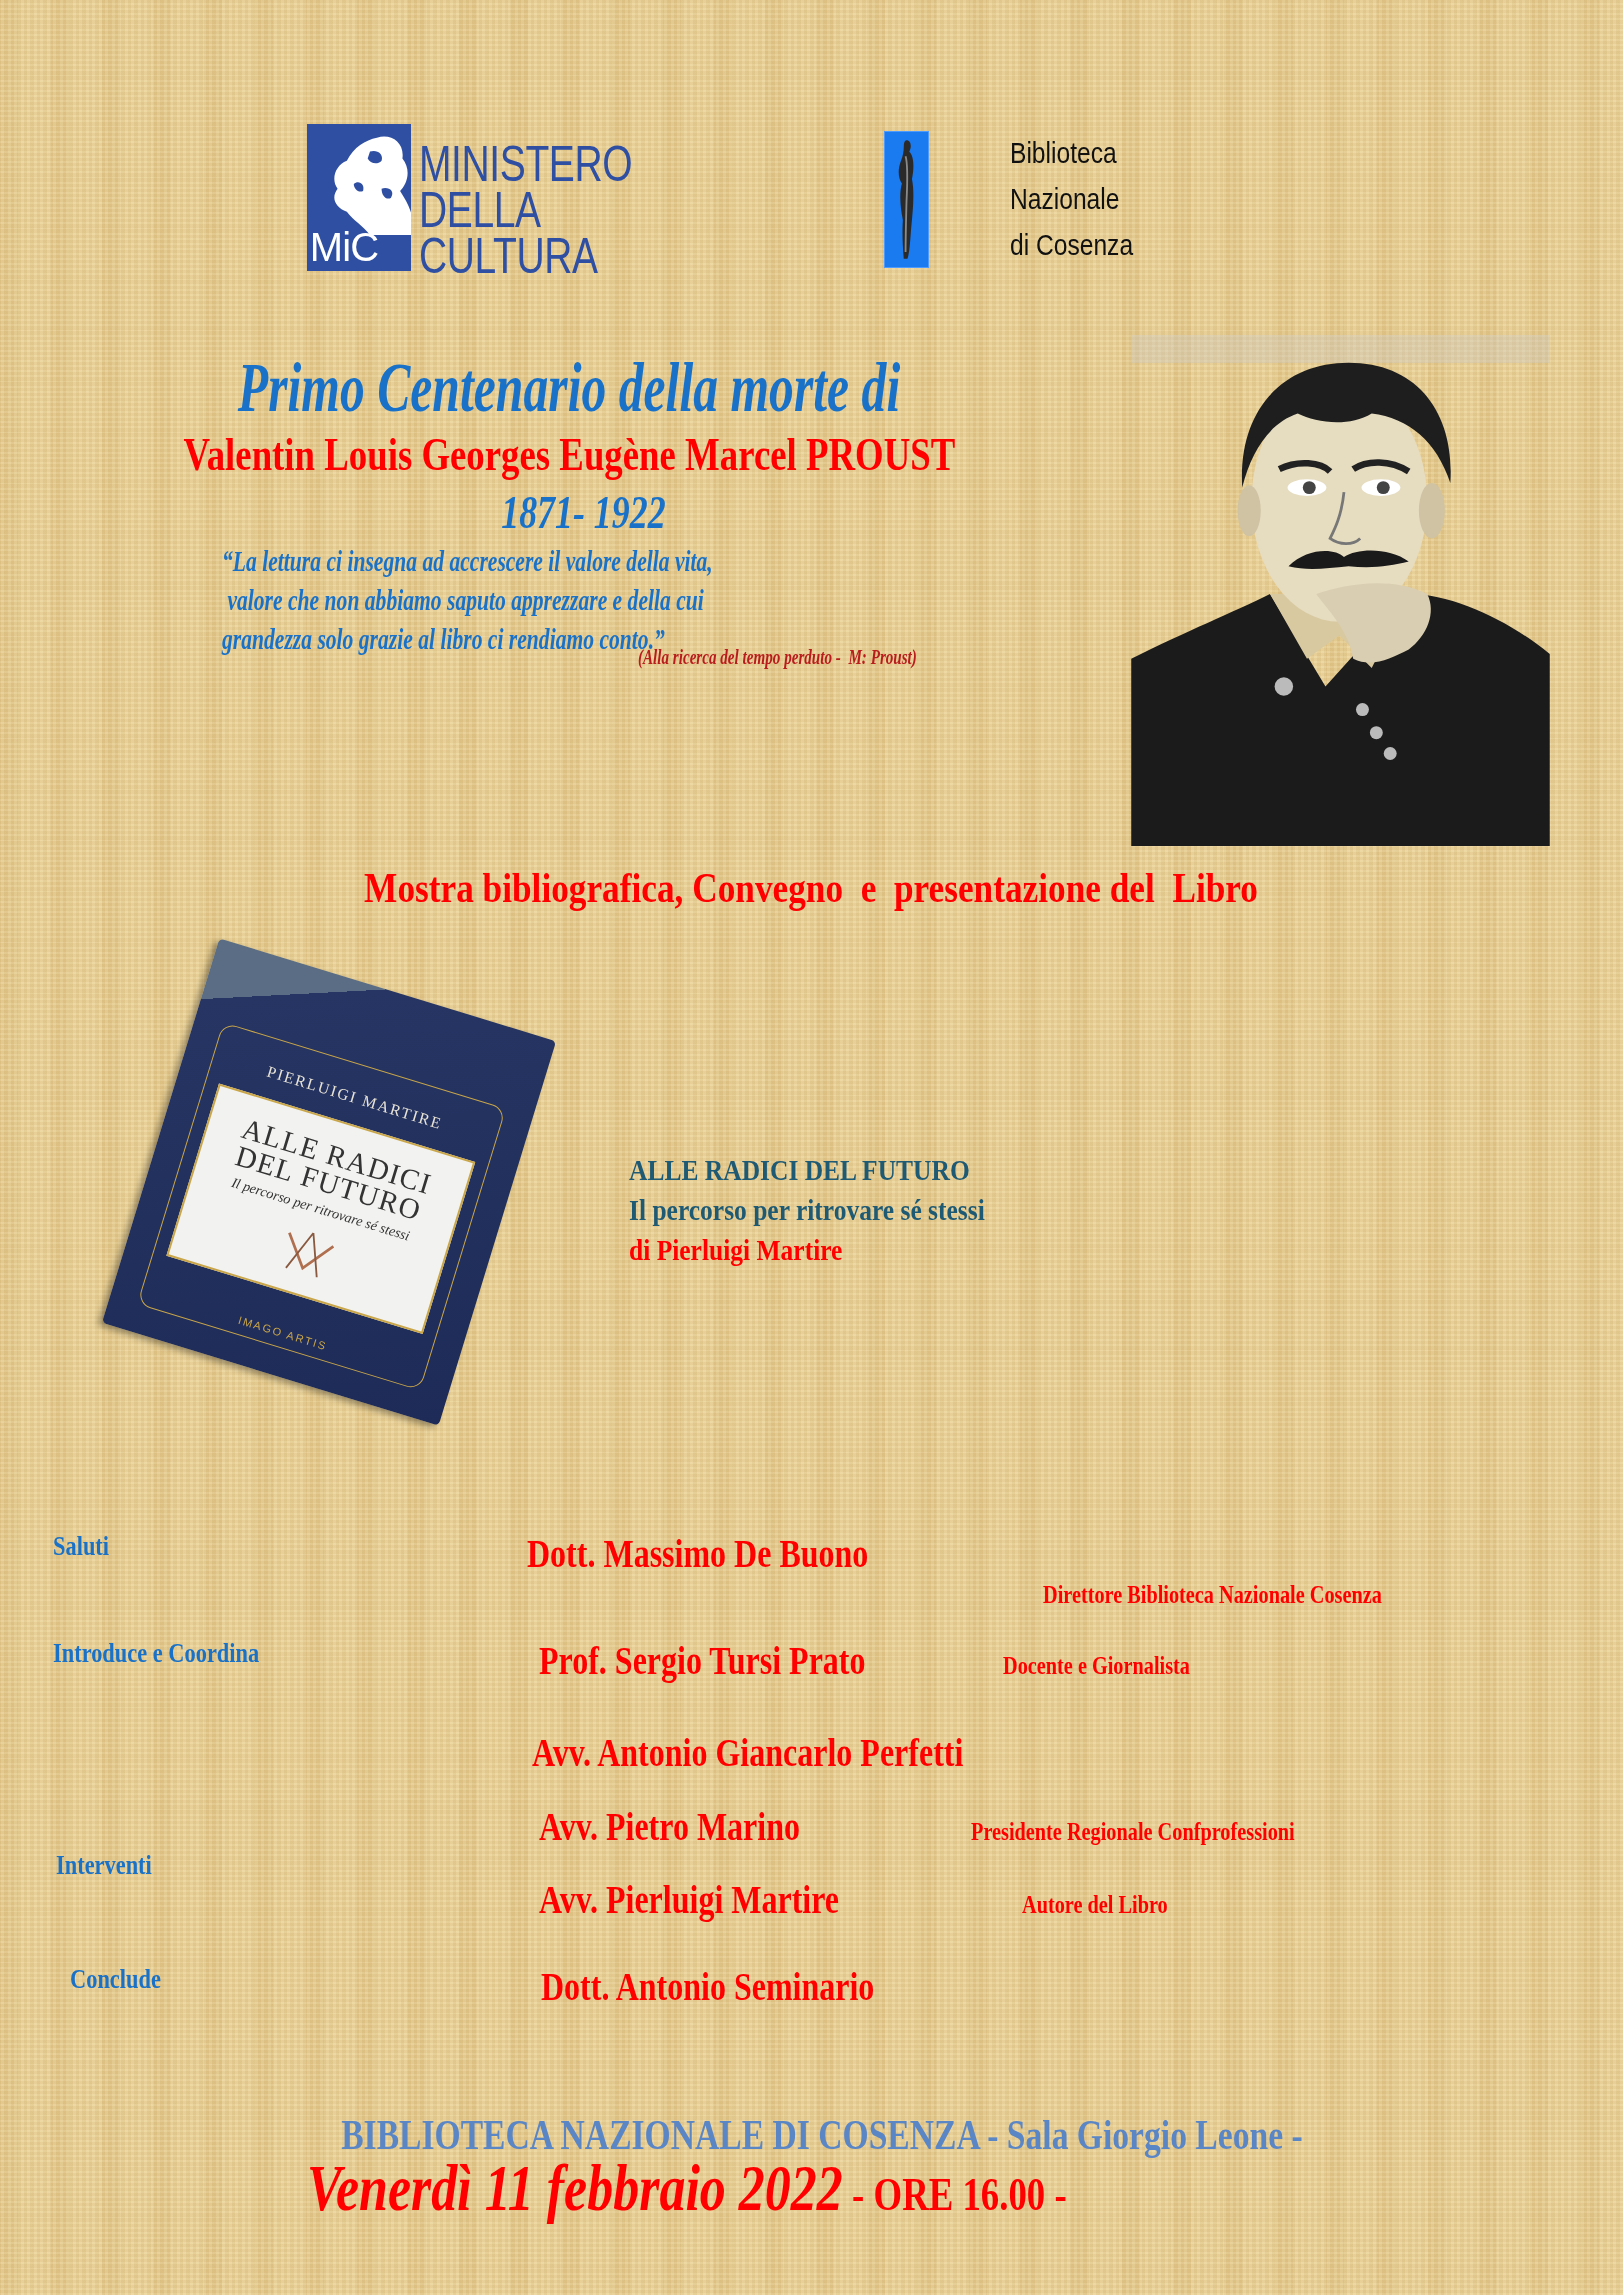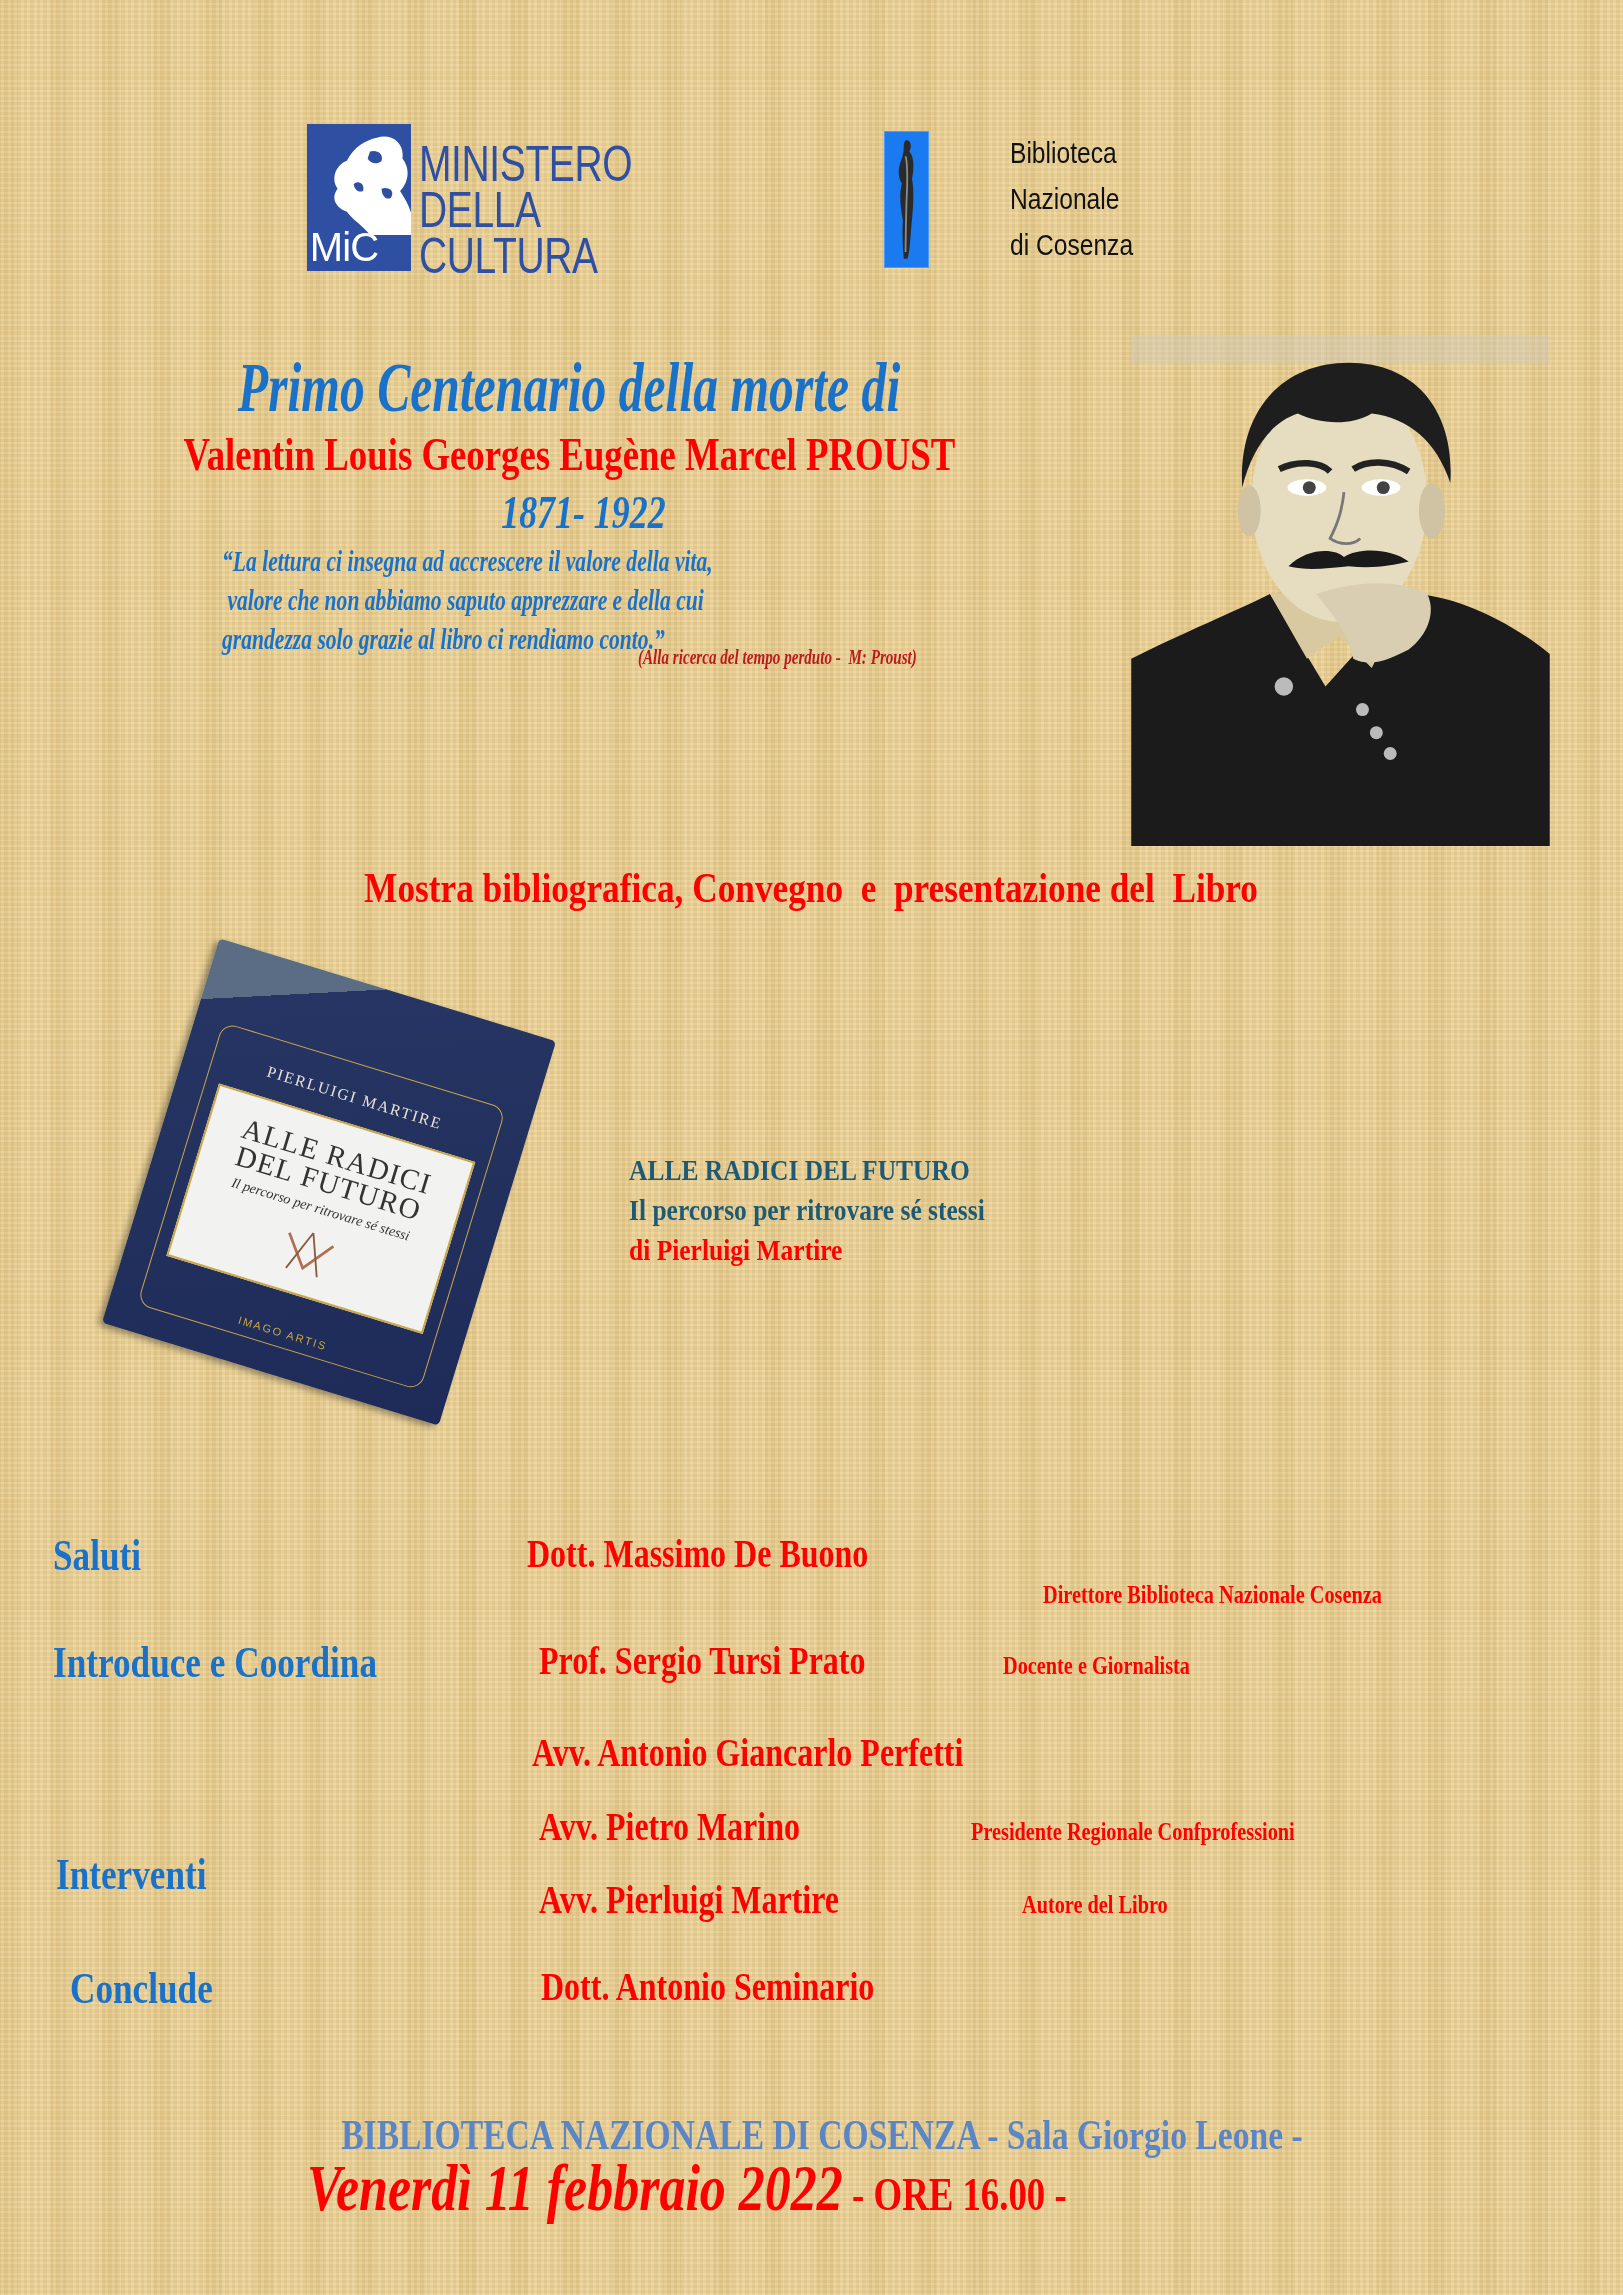--- a/index.html
+++ b/index.html
@@ -47,21 +47,21 @@
   .book .frame { position: absolute; left: 28px; top: 79px; right: 28px; bottom: 28px; border: 0.9px solid #c9a64a; border-radius: 14px; }
   .book .author { position: absolute; left: 0; right: 0; top: 104px; text-align: center; color: #e8e3d6; font-size: 15.7px; letter-spacing: 1.9px; }
   .book .panel { position: absolute; left: 42px; top: 139px; right: 42px; height: 176px; background: #f2f2f0; border: 2.8px solid #c9a64a; }
   .book .panel .t { position: absolute; left: 0; right: 0; top: 18.5px; text-align: center; color: #333; font-size: 29px; line-height: 28px; letter-spacing: 1.4px; }
   .book .panel .s { position: absolute; left: 0; right: 0; top: 81px; text-align: center; color: #333; font-size: 14px; font-style: italic; }
   .book .panel .sym { position: absolute; left: 50%; top: 111px; margin-left: -28px; width: 56px; height: 46px; }
   .book .pub { position: absolute; left: 0; right: 0; bottom: 37px; text-align: center; color: #c9a64a; font-size: 11px; letter-spacing: 1.9px; }
 
   .booktxt { left: 629px; top: 1150px; font-size: 30px; font-weight: 700; line-height: 40px; }
 
-  .row-label { font-size: 44px; font-weight: 700; text-align: right; }
+  .row-label { font-size: 28px; font-weight: 700; text-align: right; }
   .row-name { font-size: 40px; font-weight: 700; }
   .row-role { font-size: 26px; font-weight: 700; }
 
   .venue { left: 0; width: 1623px; top: 2063px; text-align: center; font-size: 42px; font-weight: 700; white-space: pre; }
   .date { left: 0; width: 1369px; top: 2142px; text-align: center; white-space: pre; }
   .date .d1 { font-size: 65px; font-style: italic; font-weight: 700; }
   .date .d2 { font-size: 46px; font-weight: 700; }
 </style>
 </head>
 <body>

